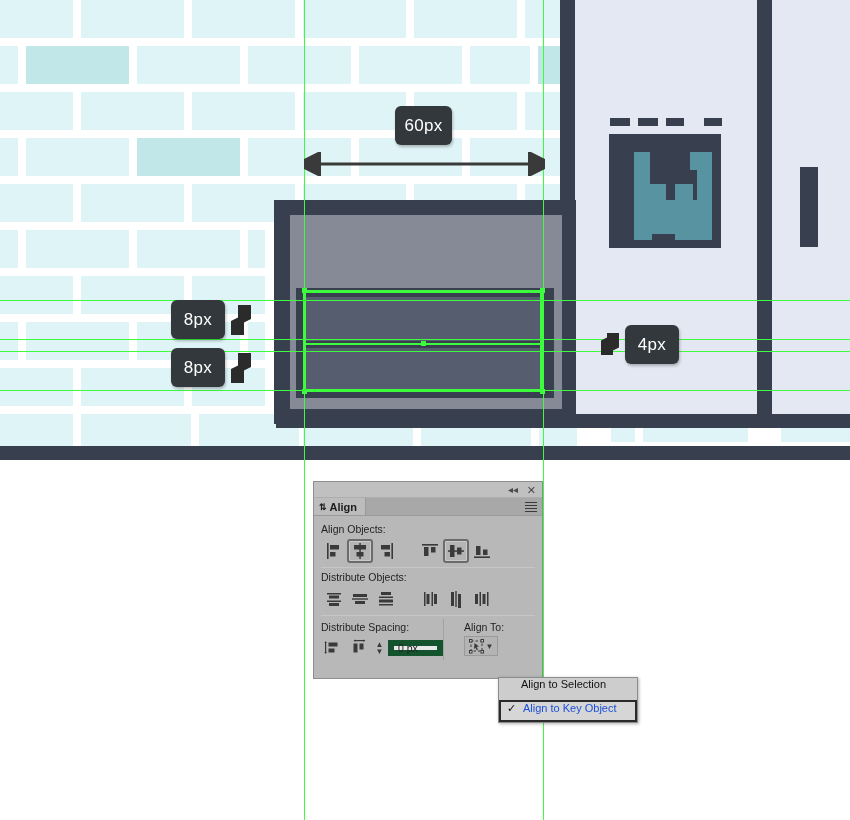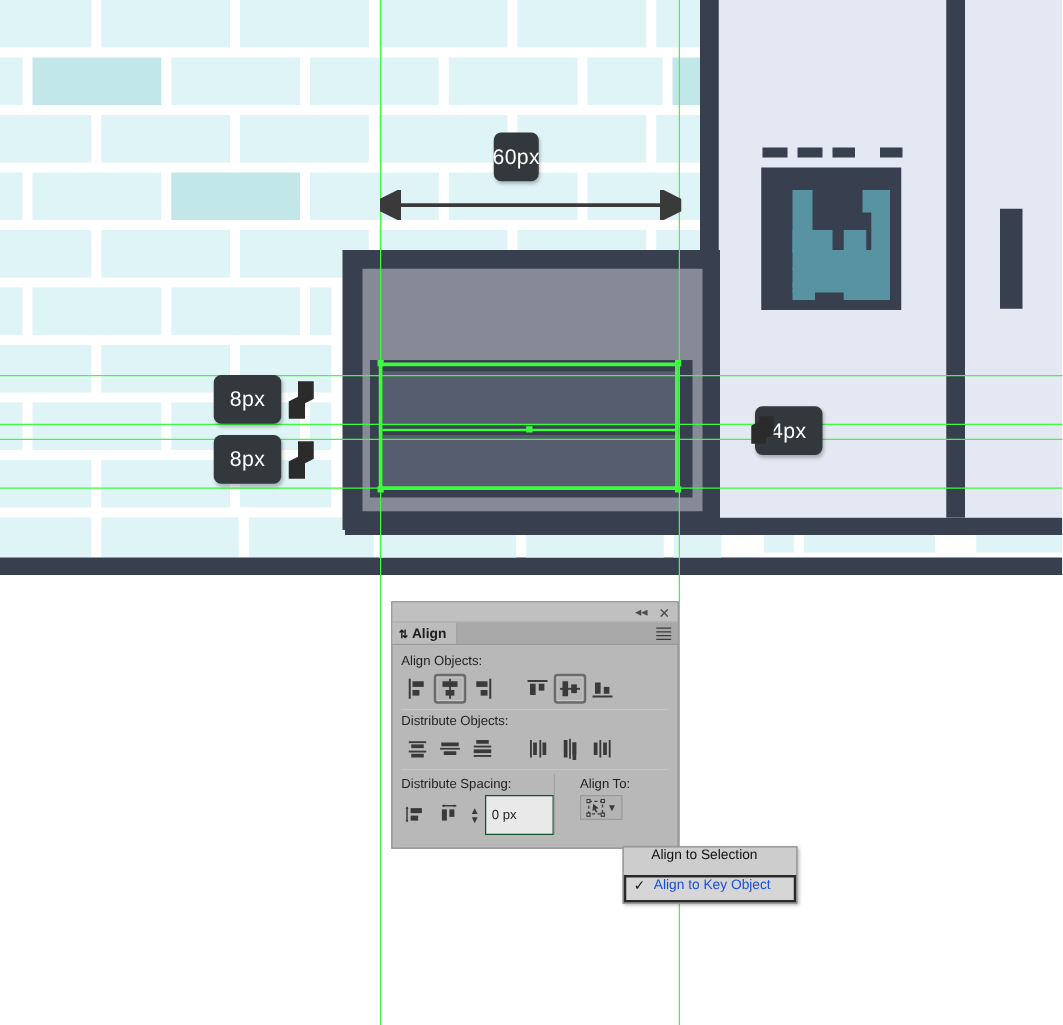--- a/index.html
+++ b/index.html
@@ -95,21 +95,21 @@
 
   .bottom-split { display:flex; }
   .bs-left { width:122px; }
   .bs-right { width:84px; border-left:1px solid #a2a2a2; padding-left:20px; }
   .stepper {
     width:14px; height:20px; display:flex; flex-direction:column;
     align-items:center; justify-content:center; cursor:pointer; color:#3a3a3a;
     font-size:8px; line-height:7px;
   }
   .num-input {
-    width:58px; height:32px; background:#e9e9e9; border:1px solid #14532d;
+    width:58px; height:16px; background:#e9e9e9; border:6px solid #14532d;
     font-size:10.5px; color:#222; padding:0 4px; display:flex; align-items:center;
   }
   .keyobj-btn {
     width:34px; height:20px; background:#b4b4b4; border:1px solid #9a9a9a;
     display:flex; align-items:center; justify-content:center; gap:1px; cursor:pointer;
   }
 
   
   #align-menu {
     position:absolute; left:498px; top:677px; width:140px;
@@ -261,21 +261,21 @@
   <div>
     <div class="selbox" style="left:303px;top:290px;width:240px;height:102px;"></div>
     <div class="selline" style="left:306px;top:343px;width:234px;"></div>
     <div class="anchor" style="left:302px;top:288px;"></div>
     <div class="anchor" style="left:540px;top:288px;"></div>
     <div class="anchor" style="left:302px;top:389px;"></div>
     <div class="anchor" style="left:540px;top:389px;"></div>
     <div class="anchor" style="left:421px;top:341px;"></div>
   </div>
 
-  <div class="badge" style="left:395px;top:106px;width:36px;height:39px;">60px</div>
+  <div class="badge" style="left:395px;top:106px;width:57px;height:39px;">60px</div>
   <svg class="arrow-h" style="left:304px;top:152px;" width="241" height="24" viewBox="0 0 241 24">
     <defs>
       <marker id="ahL" markerWidth="9" markerHeight="9" refX="8" refY="4.5" orient="auto">
         <path d="M9,0 L9,9 L0,4.5 z" fill="#3a3a3a"></path>
       </marker>
       <marker id="ahR" markerWidth="9" markerHeight="9" refX="1" refY="4.5" orient="auto">
         <path d="M0,0 L0,9 L9,4.5 z" fill="#3a3a3a"></path>
       </marker>
     </defs>
     <line x1="14" y1="12" x2="227" y2="12" stroke="#3a3a3a" stroke-width="3" marker-start="url(#ahL)" marker-end="url(#ahR)"></line>
@@ -292,21 +292,21 @@
       </marker>
     </defs>
     <line x1="10" y1="7" x2="10" y2="23" stroke="#2b2b2b" stroke-width="3" marker-start="url(#avU)" marker-end="url(#avD)"></line>
   </svg>
 
   <div class="badge" style="left:171px;top:348px;width:54px;height:39px;">8px</div>
   <svg class="arrow-v" style="left:231px;top:353px;" width="20" height="30" viewBox="0 0 20 30">
     <line x1="10" y1="7" x2="10" y2="23" stroke="#2b2b2b" stroke-width="3" marker-start="url(#avU)" marker-end="url(#avD)"></line>
   </svg>
 
-  <div class="badge" style="left:604px;top:325px;width:54px;height:39px;">4px</div>
+  <div class="badge" style="left:625px;top:325px;width:54px;height:39px;">4px</div>
   <svg class="arrow-v" style="left:601px;top:333px;" width="18" height="22" viewBox="0 0 18 22">
     <line x1="9" y1="7" x2="9" y2="15" stroke="#2b2b2b" stroke-width="3" marker-start="url(#avU)" marker-end="url(#avD)"></line>
   </svg>
 
   <div id="align-panel">
 
     <div class="panel-topbar">
       <span class="tb-icon" style="right:24px;">◂◂</span>
       <span class="tb-icon" style="right:6px; font-size:11px;">✕</span>
     </div>

